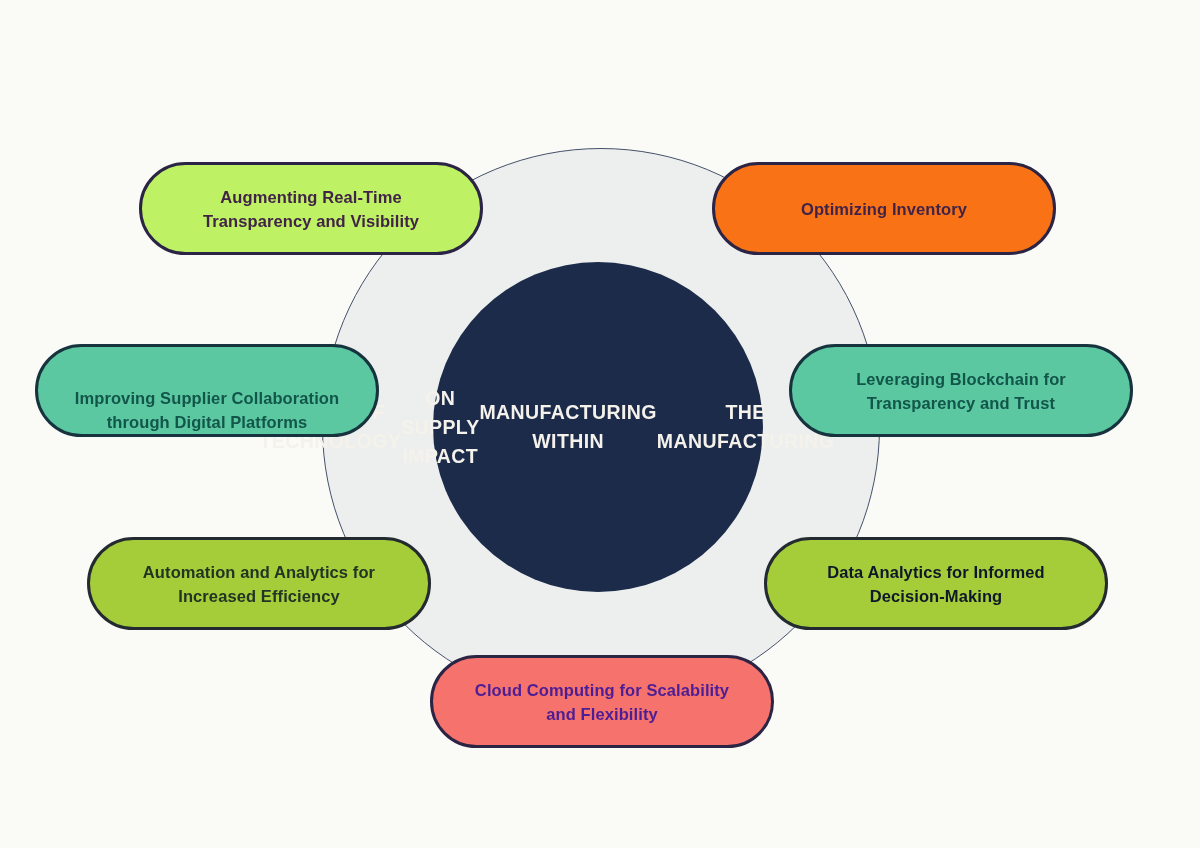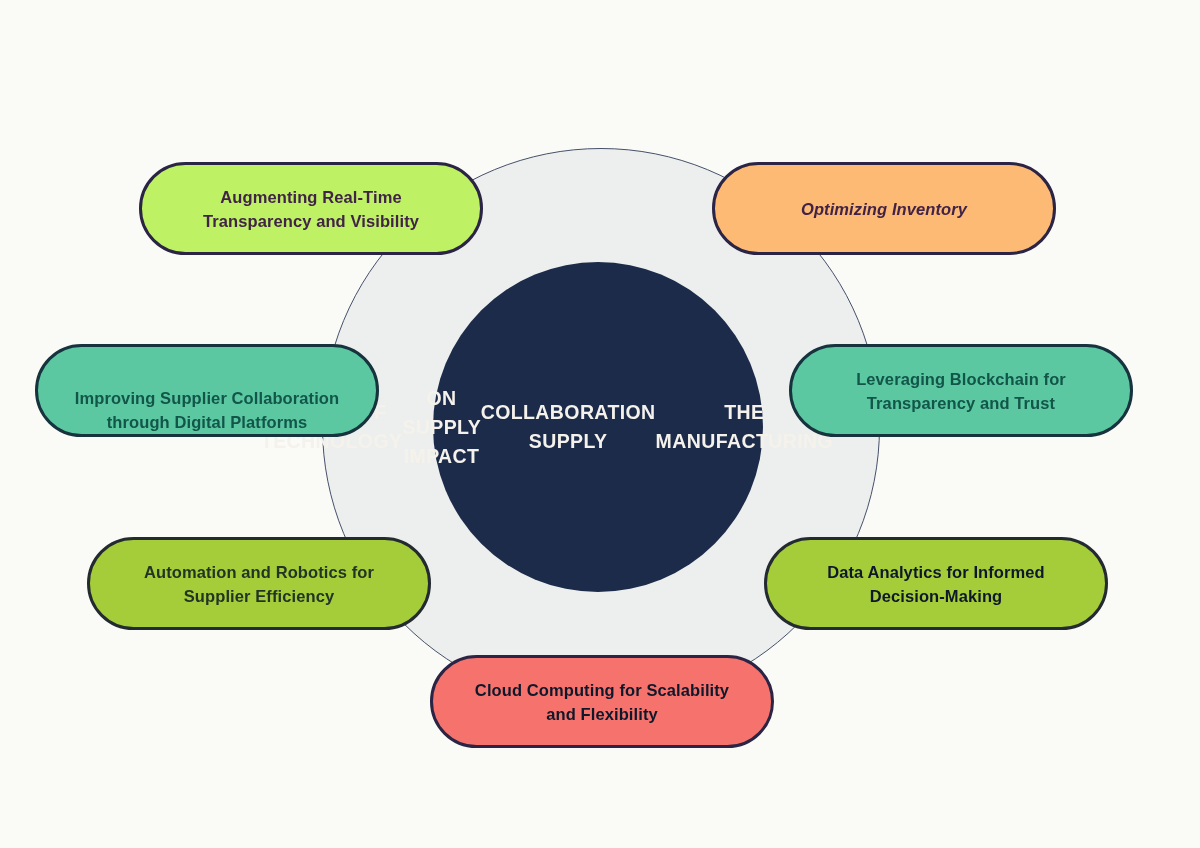--- a/index.html
+++ b/index.html
@@ -66,52 +66,52 @@
 </head>
 <body>
 
 <div class="canvas">
 
   <div class="outer-circle"></div>
 
   <div class="center-circle">
     <div>IMPACT OF TECHNOLOGY</div>
     <div>ON SUPPLY IMPACT</div>
-    <div>COLLABORATION SUPPLY</div>
+    <div>MANUFACTURING WITHIN</div>
     <div>THE MANUFACTURING</div>
     <div>INDUSTRY</div>
   </div>
 
   <div class="node pos-tl" style="background: #bef264; border-color: rgb(43, 36, 68); color: rgb(65, 35, 71);">
     <span>Augmenting Real-Time</span>
     <span>Transparency and Visibility</span>
   </div>
 
-  <div class="node pos-tr" style="background: #fdba74; border-color: rgb(43, 36, 68); color: rgb(65, 35, 71); font-style: italic;">
+  <div class="node pos-tr" style="background: #f97316; border-color: rgb(43, 36, 68); color: rgb(65, 35, 71);">
     <span>Optimizing Inventory</span>
   </div>
 
   <div class="node pos-ml" style="background: rgb(91, 200, 161); border-color: rgb(22, 51, 62); color: rgb(18, 85, 73); justify-content: flex-end;">
     <span>Improving Supplier Collaboration</span>
     <span>through Digital Platforms</span>
   </div>
 
   <div class="node pos-mr" style="background: rgb(91, 200, 161); border-color: rgb(22, 51, 62); color: rgb(18, 85, 73);">
     <span>Leveraging Blockchain for</span>
     <span>Transparency and Trust</span>
   </div>
 
   <div class="node pos-bl" style="background: rgb(165, 205, 58); border-color: rgb(35, 43, 49); color: rgb(34, 52, 36);">
-    <span>Automation and Robotics for</span>
-    <span>Supplier Efficiency</span>
+    <span>Automation and Analytics for</span>
+    <span>Increased Efficiency</span>
   </div>
 
   <div class="node pos-br" style="background: rgb(165, 205, 58); border-color: rgb(35, 43, 49); color: #0f172a;">
     <span>Data Analytics for Informed</span>
     <span>Decision-Making</span>
   </div>
 
-  <div class="node pos-bc" style="background: rgb(245, 115, 108); border-color: rgb(43, 36, 68); color: #0f172a;">
+  <div class="node pos-bc" style="background: rgb(245, 115, 108); border-color: rgb(43, 36, 68); color: #4c1d95;">
     <span>Cloud Computing for Scalability</span>
     <span>and Flexibility</span>
   </div>
 
 </div>
 
 </body></html>

